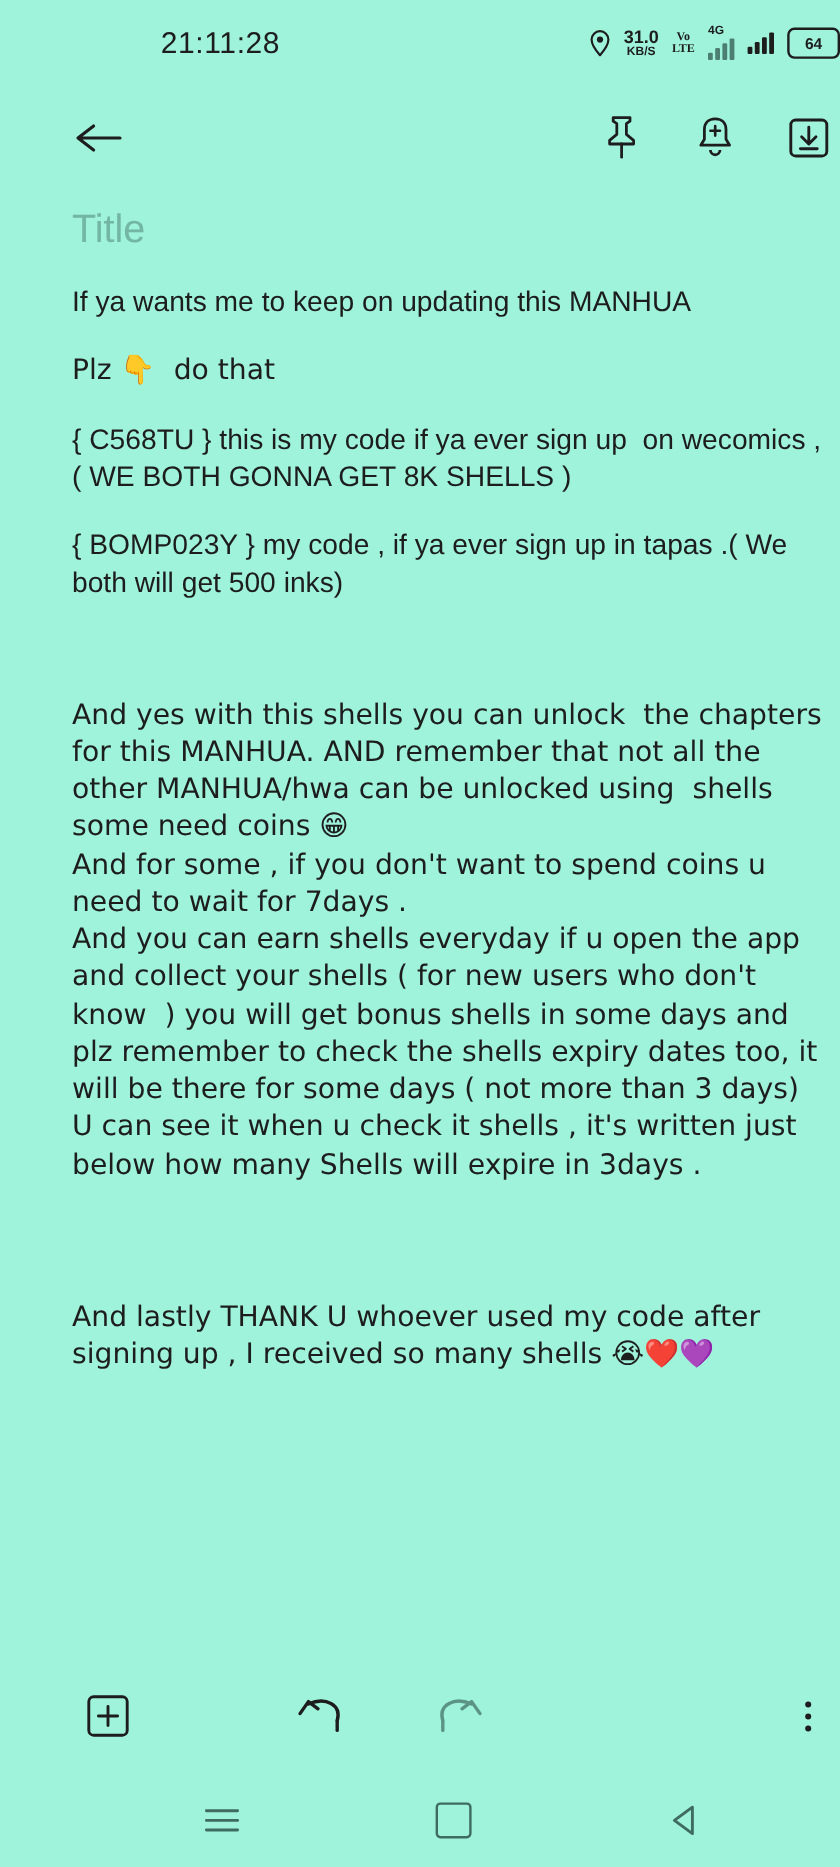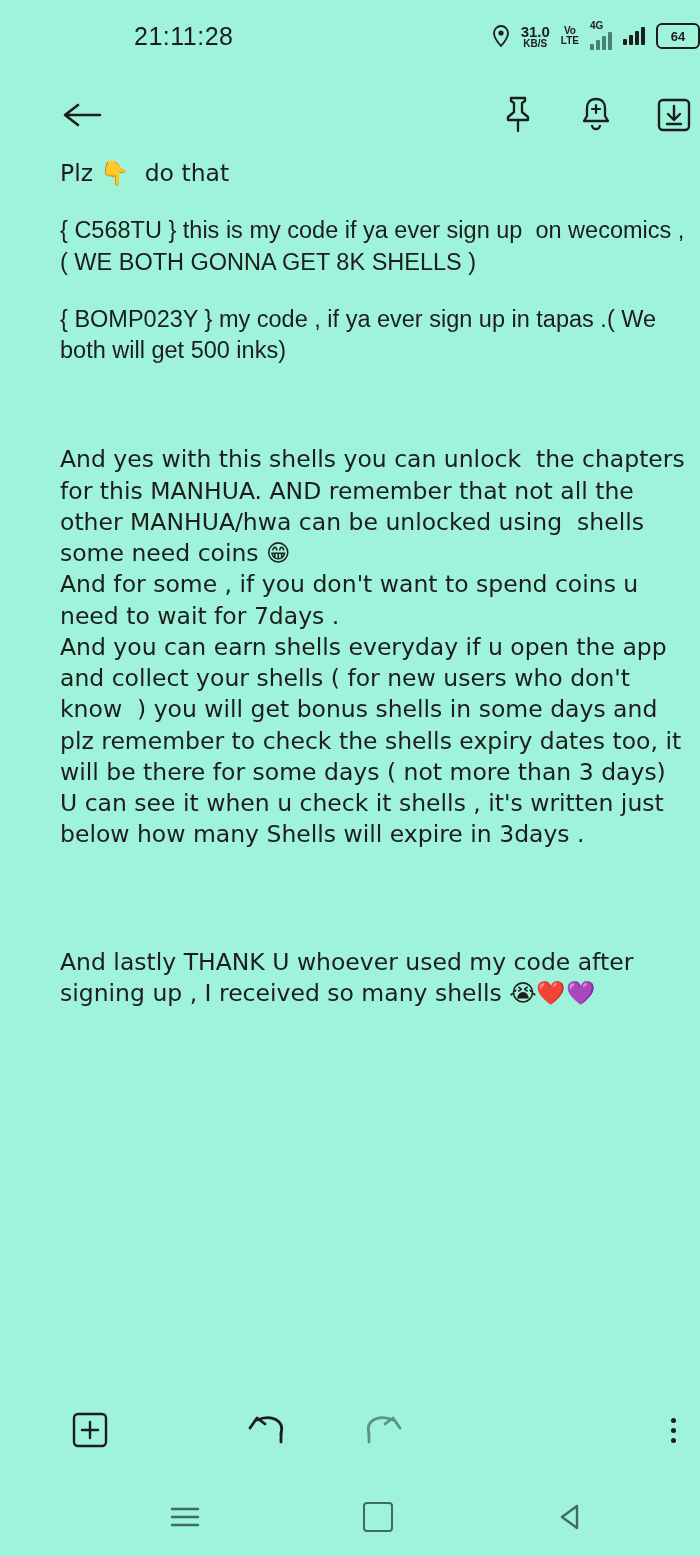--- a/index.html
+++ b/index.html
@@ -54,20 +54,21 @@
   }
   .net-speed .val { font-size: 15px; font-weight: bold; }
   .net-speed .unit { font-size: 10px; font-weight: bold; }
   .volte {
     display: flex;
     flex-direction: column;
     align-items: center;
     line-height: 1.05;
     font-size: 10px;
     font-weight: bold;
+    font-family: Liberation Serif, serif;
   }
   .sig-group {
     display: flex;
     align-items: flex-end;
     gap: 2px;
     position: relative;
   }
   .sig-label {
     font-size: 10px;
     font-weight: bold;
@@ -291,21 +292,23 @@
     <div class="icon-btn gap">
       <svg width="36" height="36" viewBox="0 0 36 36">
         <rect x="3" y="3" width="30" height="30" rx="4" fill="none" stroke="#1d1d1d" stroke-width="2.4"></rect>
         <path d="M18 9 v13 M12 17 l6 6 l6-6" fill="none" stroke="#1d1d1d" stroke-width="2.4" stroke-linecap="round" stroke-linejoin="round"></path>
         <path d="M11 27 h14" fill="none" stroke="#1d1d1d" stroke-width="2.4" stroke-linecap="round"></path>
       </svg>
     </div>
   </div>
 
   <div class="content">
-
+    <div class="note-title">Title</div>
+
+    <p class="para">If ya wants me to keep on updating this MANHUA</p>
     <p class="para emoji">Plz 👇  do that</p>
     <p class="para">{ C568TU } this is my code if ya ever sign up  on wecomics , ( WE BOTH GONNA GET 8K SHELLS )</p>
     <p class="para">{ BOMP023Y } my code , if ya ever sign up in tapas .( We both will get 500 inks)</p>
 
     <div class="gap-lg"></div>
 
     <div class="block emoji">And yes with this shells you can unlock  the chapters for this MANHUA. AND remember that not all the other MANHUA/hwa can be unlocked using  shells some need coins 😁
 And for some , if you don't want to spend coins u need to wait for 7days .
 And you can earn shells everyday if u open the app and collect your shells ( for new users who don't know  ) you will get bonus shells in some days and plz remember to check the shells expiry dates too, it will be there for some days ( not more than 3 days)
 U can see it when u check it shells , it's written just below how many Shells will expire in 3days .</div>

